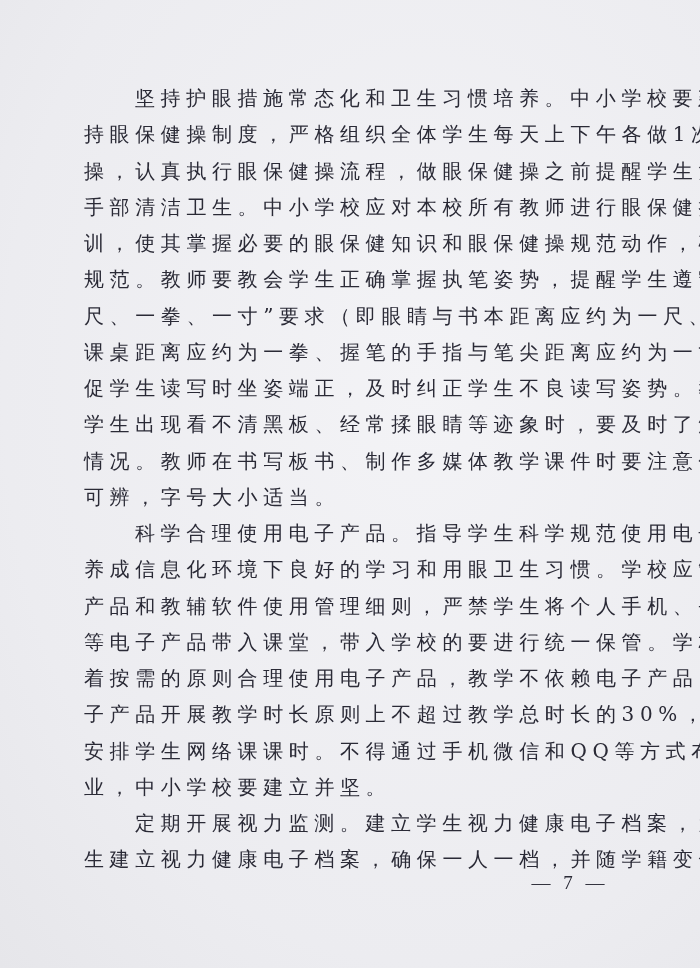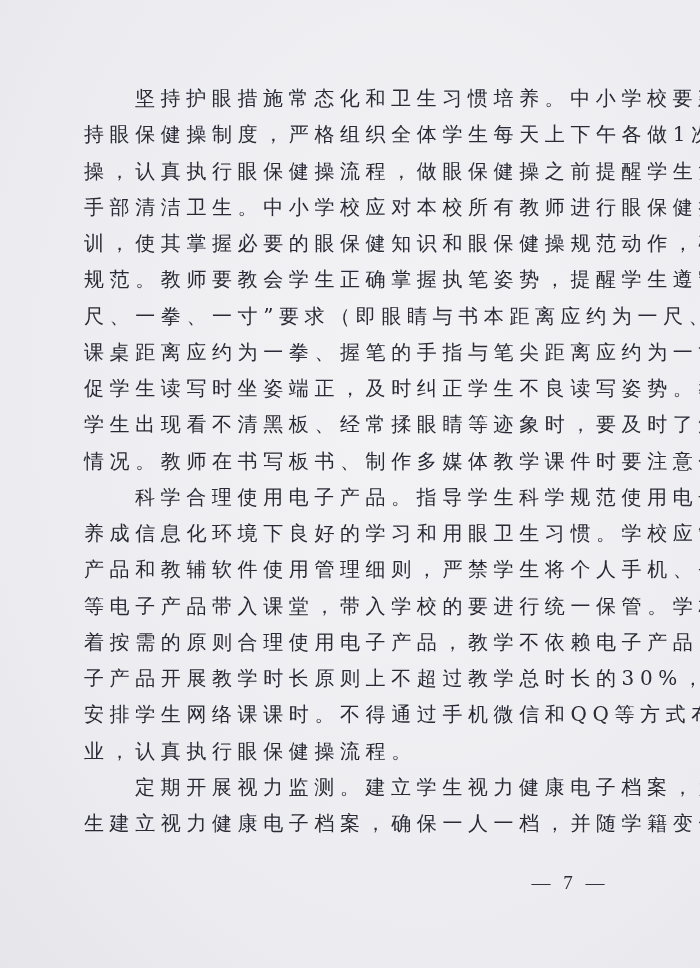--- a/index.html
+++ b/index.html
@@ -39,27 +39,28 @@
     <div class="line">持眼保健操制度，严格组织全体学生每天上下午各做1次眼保健</div>
     <div class="line">操，认真执行眼保健操流程，做眼保健操之前提醒学生注意保持</div>
     <div class="line">手部清洁卫生。中小学校应对本校所有教师进行眼保健操全员培</div>
     <div class="line">训，使其掌握必要的眼保健知识和眼保健操规范动作，确保动作</div>
     <div class="line">规范。教师要教会学生正确掌握执笔姿势，提醒学生遵守“一</div>
     <div class="line">尺、一拳、一寸”要求（即眼睛与书本距离应约为一尺、胸前与</div>
     <div class="line">课桌距离应约为一拳、握笔的手指与笔尖距离应约为一寸），督</div>
     <div class="line">促学生读写时坐姿端正，及时纠正学生不良读写姿势。教师发现</div>
     <div class="line">学生出现看不清黑板、经常揉眼睛等迹象时，要及时了解其视力</div>
     <div class="line">情况。教师在书写板书、制作多媒体教学课件时要注意保证清晰</div>
+    <div class="line">可辨，字号大小适当。</div>
 
     <div class="line indent">科学合理使用电子产品。指导学生科学规范使用电子产品，</div>
     <div class="line">养成信息化环境下良好的学习和用眼卫生习惯。学校应制定电子</div>
     <div class="line">产品和教辅软件使用管理细则，严禁学生将个人手机、平板电脑</div>
     <div class="line">等电子产品带入课堂，带入学校的要进行统一保管。学校教育本</div>
     <div class="line">着按需的原则合理使用电子产品，教学不依赖电子产品，使用电</div>
     <div class="line">子产品开展教学时长原则上不超过教学总时长的30%，不连续</div>
     <div class="line">安排学生网络课课时。不得通过手机微信和QQ等方式布置作</div>
-    <div class="line">业，认真执行眼保健操流程。</div>
+    <div class="line">业，中小学校要建立并坚。</div>
 
     <div class="line indent">定期开展视力监测。建立学生视力健康电子档案，为每名学</div>
     <div class="line">生建立视力健康电子档案，确保一人一档，并随学籍变化实时转</div>
   </div>
   <div class="page-number">— 7 —</div>
 </div>
 
 </body></html>

